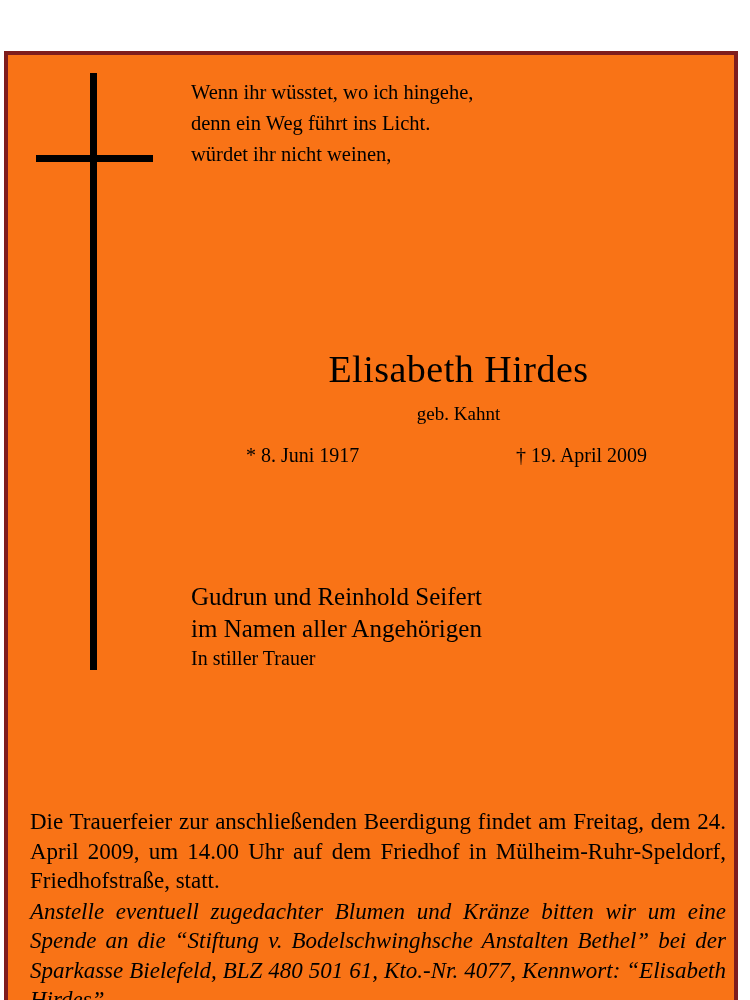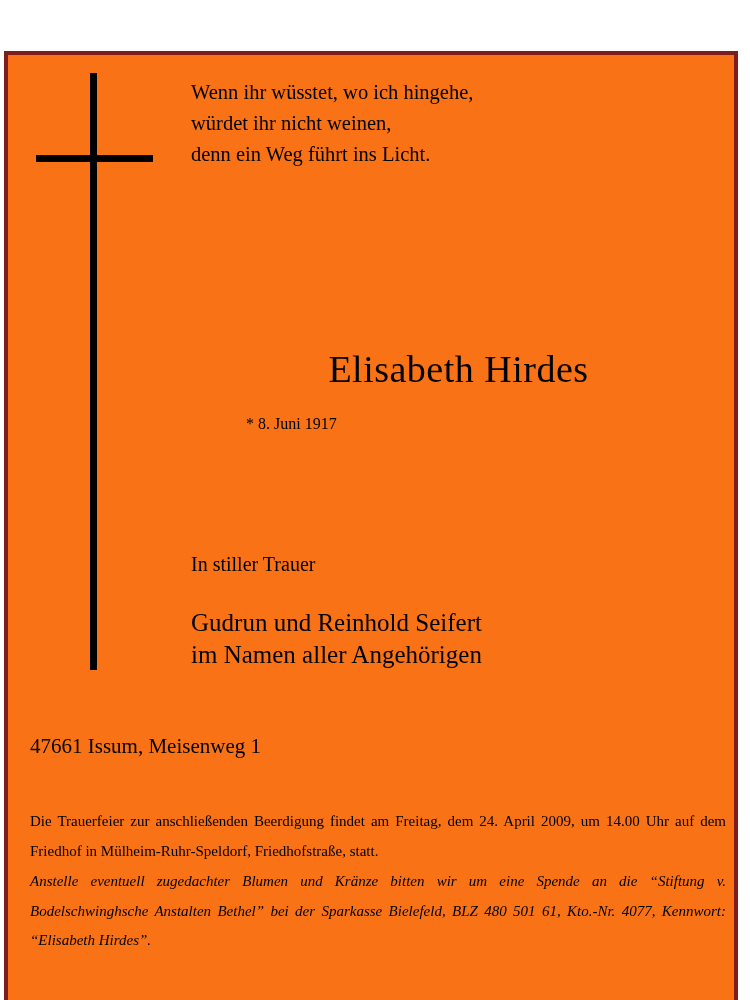--- a/index.html
+++ b/index.html
@@ -97,21 +97,21 @@
   }
   #maiden-name {
     font-size: 19px;
     line-height: 28px;
     margin-top: 3px;
   }
   #dates-row {
     position: relative;
     margin-top: 13px;
     height: 28px;
-    font-size: 16px;
+    font-size: 20px;
     line-height: 28px;
   }
   #birth-date {
     position: absolute;
     left: 55px;
     top: 0;
     white-space: nowrap;
   }
   #death-date {
     position: absolute;
@@ -151,21 +151,21 @@
   }
 
   
   #footer-block {
     position: absolute;
     left: 22px;
     top: 752px;
     width: 696px;
   }
   .footer-paragraph {
-    font-size: 15px;
+    font-size: 23px;
     line-height: 29.5px;
     text-align: justify;
     text-justify: inter-word;
   }
   #donation-paragraph {
     margin-top: 1px;
     font-style: italic;
   }
 </style>
 </head>
@@ -174,40 +174,41 @@
 <div id="obituary-card">
   <div id="card-inner">
 
     <div id="cross">
       <div id="cross-vertical"></div>
       <div id="cross-horizontal"></div>
     </div>
 
     <div id="upper-column">
       <div class="verse-line">Wenn ihr wüsstet, wo ich hingehe,</div>
+      <div class="verse-line">denn ein Weg führt ins Licht.</div>
       <div class="verse-line">würdet ihr nicht weinen,</div>
-      <div class="verse-line">denn ein Weg führt ins Licht.</div>
     </div>
 
     <div id="name-block">
       <div id="deceased-name">Elisabeth Hirdes</div>
+      <div id="maiden-name">geb. Kahnt</div>
       <div id="dates-row">
         <span id="birth-date">* 8. Juni 1917</span>
+        <span id="death-date">† 19. April 2009</span>
       </div>
     </div>
 
     <div id="mourners-block">
-      <div id="mourning-label">In stiller Trauer</div>
       <div id="mourner-names">
         <div class="mourner-line">Gudrun und Reinhold Seifert</div>
         <div class="mourner-line">im Namen aller Angehörigen</div>
       </div>
-    </div>
-
-    <div id="address-line">47661 Issum, Meisenweg 1</div>
+      <div id="mourning-label">In stiller Trauer</div>
+    </div>
+
 
     <div id="footer-block">
       <div class="footer-paragraph" id="service-paragraph">Die Trauerfeier zur anschließenden Beerdigung findet am Freitag, dem 24. April 2009, um 14.00 Uhr auf dem Friedhof in Mülheim-Ruhr-Speldorf, Friedhofstraße, statt.</div>
       <div class="footer-paragraph" id="donation-paragraph">Anstelle eventuell zugedachter Blumen und Kränze bitten wir um eine Spende an die “Stiftung v. Bodelschwinghsche Anstalten Bethel” bei der Sparkasse Bielefeld, BLZ 480 501 61, Kto.-Nr. 4077, Kennwort: “Elisabeth Hirdes”.</div>
     </div>
 
   </div>
 </div>
 
 </body></html>

